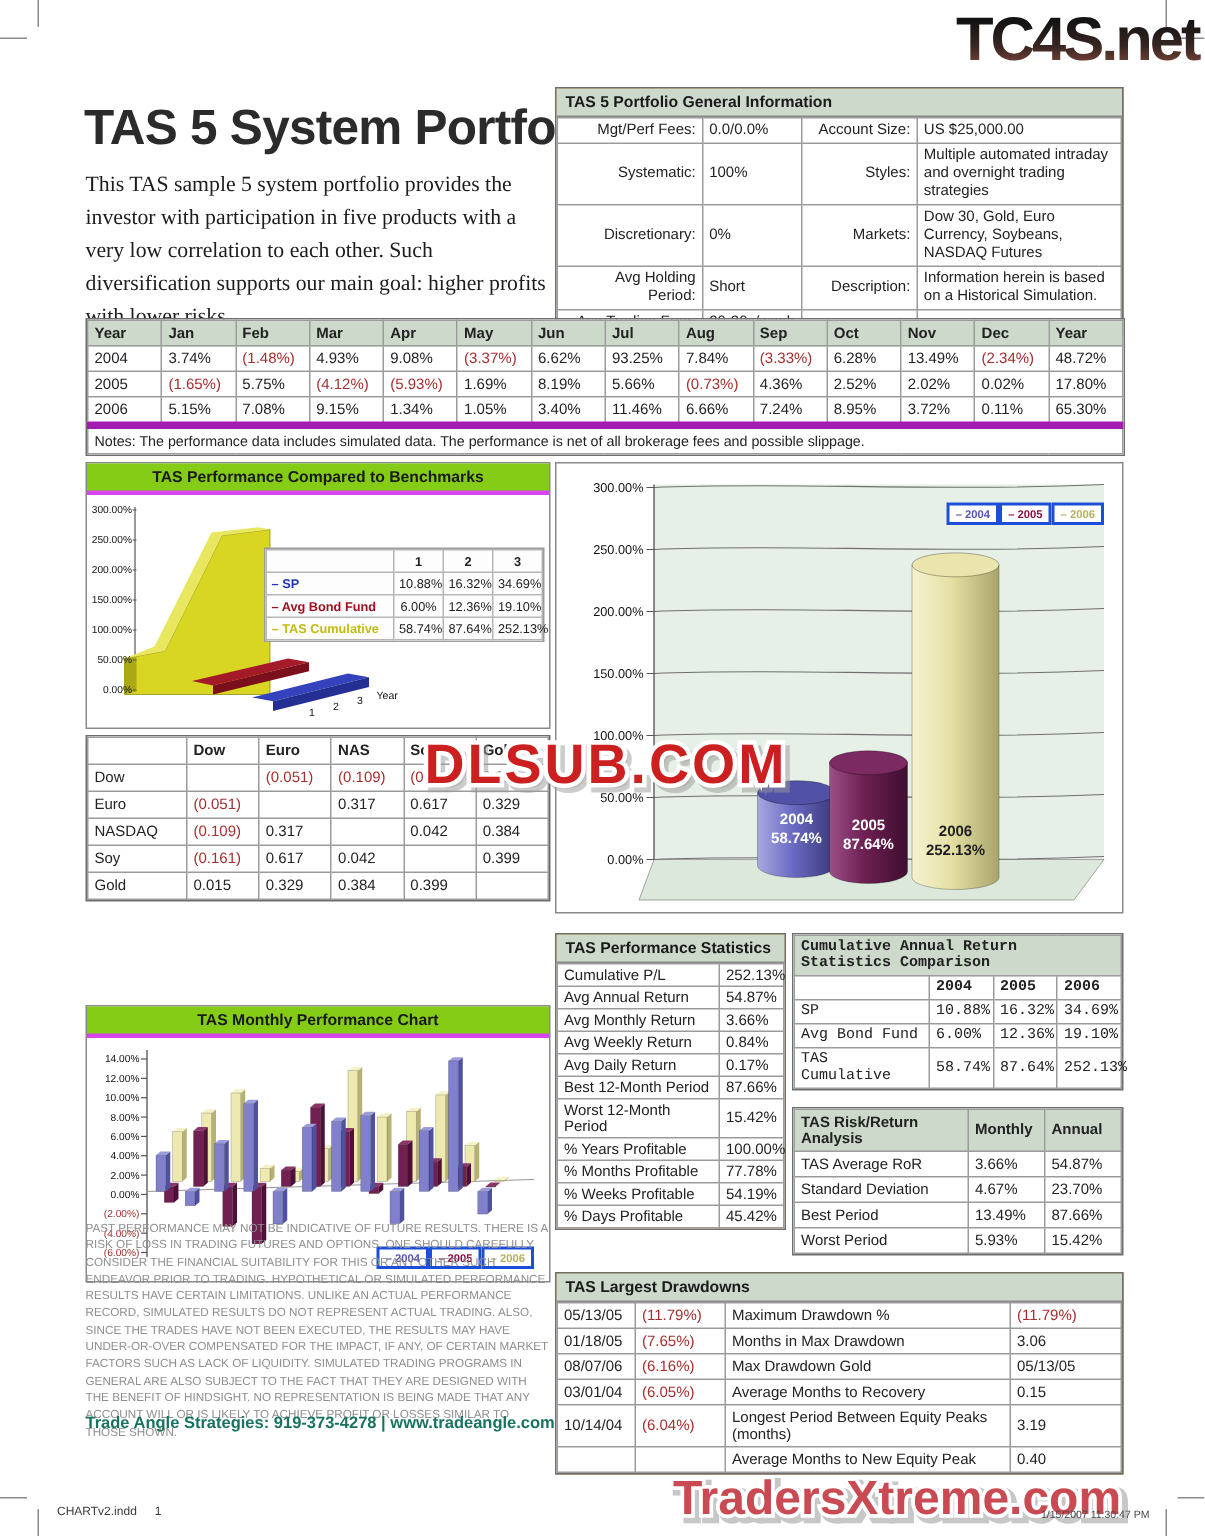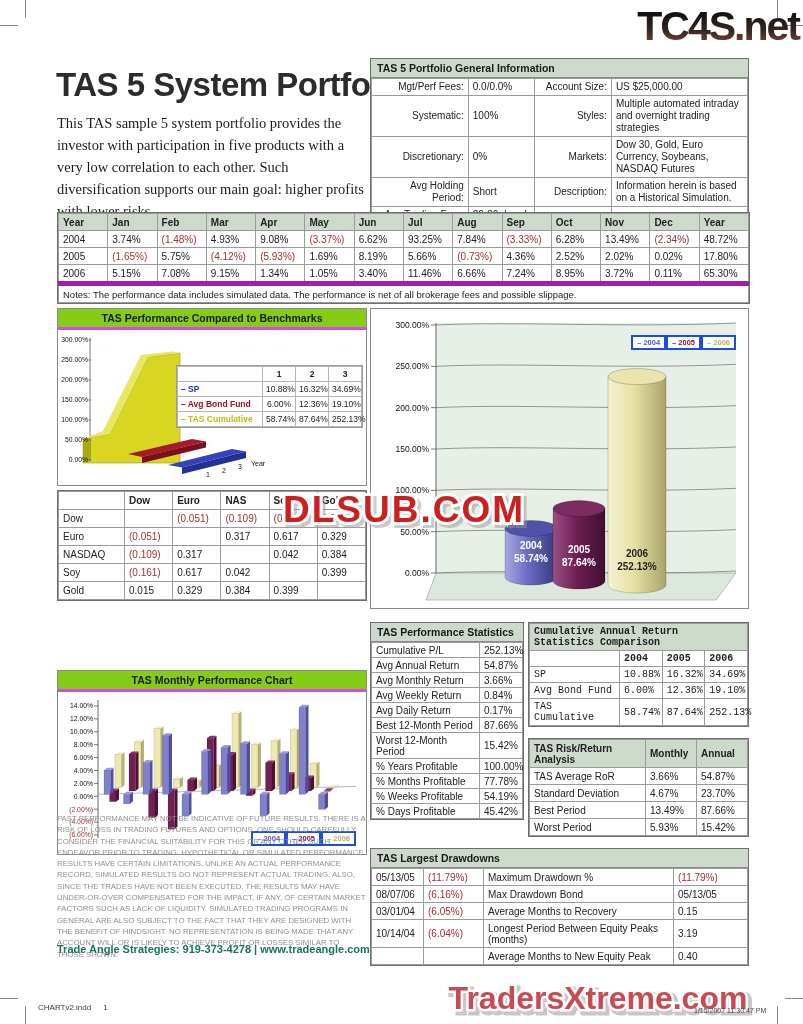--- a/index.html
+++ b/index.html
@@ -736,23 +736,29 @@
           <col>
         </colgroup>
       <tbody>
           <tr>
             <td>05/13/05</td>
             <td class="neg">(11.79%)</td>
             <td>Maximum Drawdown %</td>
             <td class="neg">(11.79%)</td>
           </tr>
           <tr>
+            <td>01/18/05</td>
+            <td class="neg">(7.65%)</td>
+            <td>Months in Max Drawdown</td>
+            <td>3.06</td>
+          </tr>
+          <tr>
             <td>08/07/06</td>
             <td class="neg">(6.16%)</td>
-            <td>Max Drawdown Bond</td>
+            <td>Max Drawdown Gold</td>
             <td>05/13/05</td>
           </tr>
           <tr>
             <td>03/01/04</td>
             <td class="neg">(6.05%)</td>
             <td>Average Months to Recovery</td>
             <td>0.15</td>
           </tr>
           <tr>
             <td>10/14/04</td>

